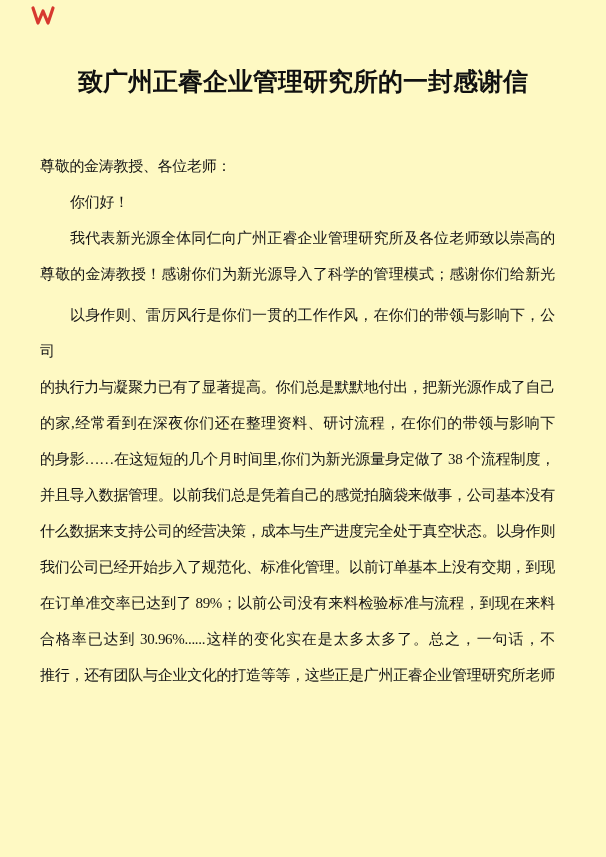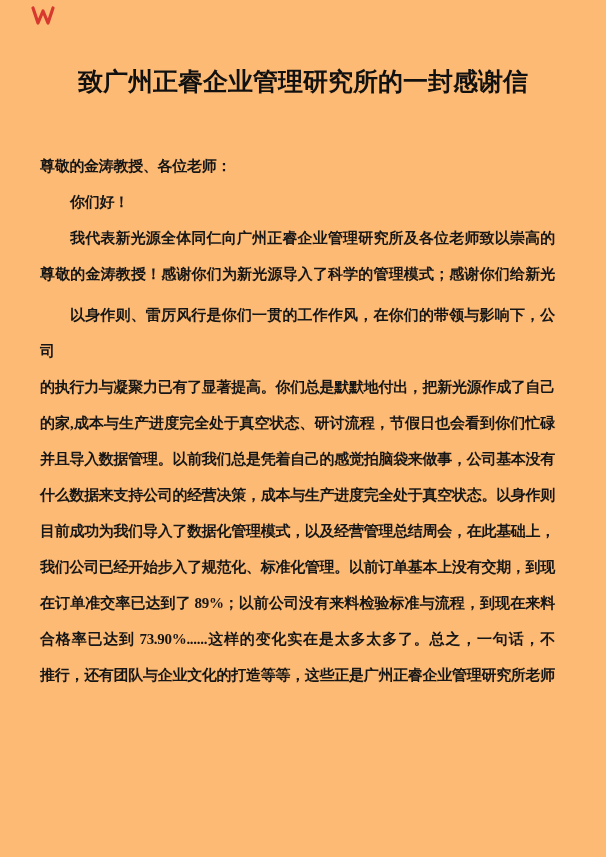--- a/index.html
+++ b/index.html
@@ -5,21 +5,21 @@
   html, body {
     margin: 0;
     padding: 0;
     background: #ffffff;
   }
   .page {
     position: relative;
     width: 606px;
     height: 857px;
     margin: 0 auto;
-    background: #fdba74;
+    background: #fef9c3;
     overflow: hidden;
     font-family: "Liberation Serif", "DejaVu Serif", serif;
     color: #1b1b1b;
   }
   .red-mark {
     position: absolute;
     left: 30px;
     top: 5px;
     width: 26px;
     height: 22px;
@@ -33,21 +33,21 @@
     letter-spacing: 0px;
     color: #111111;
   }
   .body {
     margin-top: 48px;
     padding-left: 40px;
     padding-right: 51px;
   }
   .line {
     font-size: 15px;
-    font-weight: 700;
+    font-weight: 400;
     line-height: 36px;
     letter-spacing: -0.3px;
     white-space: normal;
     text-align: left;
     color: #161616;
   }
   .line.fill {
     text-align: justify;
     text-align-last: justify;
   }
@@ -71,23 +71,23 @@
 
   <div class="title">致广州正睿企业管理研究所的一封感谢信</div>
 
   <div class="body">
     <div class="line">尊敬的金涛教授、各位老师：</div>
     <div class="line indent">你们好！</div>
     <div class="line indent fill">我代表新光源全体同仁向广州正睿企业管理研究所及各位老师致以崇高的</div>
     <div class="line fill">尊敬的金涛教授！感谢你们为新光源导入了科学的管理模式；感谢你们给新光</div>
     <div class="line indent fill gap-before">以身作则、雷厉风行是你们一贯的工作作风，在你们的带领与影响下，公司</div>
     <div class="line fill">的执行力与凝聚力已有了显著提高。你们总是默默地付出，把新光源作成了自己</div>
-    <div class="line fill">的家,成本与生产进度完全处于真空状态、研讨流程，节假日也会看到你们忙碌</div>
+    <div class="line fill">的家,经常看到在深夜你们还在整理资料、研讨流程，在你们的带领与影响下</div>
+    <div class="line fill">的身影……在这短短的几个月时间里,你们为新光源量身定做了 38 个流程制度，</div>
     <div class="line fill">并且导入数据管理。以前我们总是凭着自己的感觉拍脑袋来做事，公司基本没有</div>
     <div class="line fill">什么数据来支持公司的经营决策，成本与生产进度完全处于真空状态。以身作则</div>
-    <div class="line fill">目前成功为我们导入了数据化管理模式，以及经营管理总结周会，在此基础上，</div>
     <div class="line fill">我们公司已经开始步入了规范化、标准化管理。以前订单基本上没有交期，到现</div>
     <div class="line fill">在订单准交率已达到了 89%；以前公司没有来料检验标准与流程，到现在来料</div>
-    <div class="line fill">合格率已达到 73.90%......这样的变化实在是太多太多了。总之，一句话，不</div>
+    <div class="line fill">合格率已达到 30.96%......这样的变化实在是太多太多了。总之，一句话，不</div>
     <div class="line fill">推行，还有团队与企业文化的打造等等，这些正是广州正睿企业管理研究所老师</div>
   </div>
 
 </div>
 
 </body></html>

